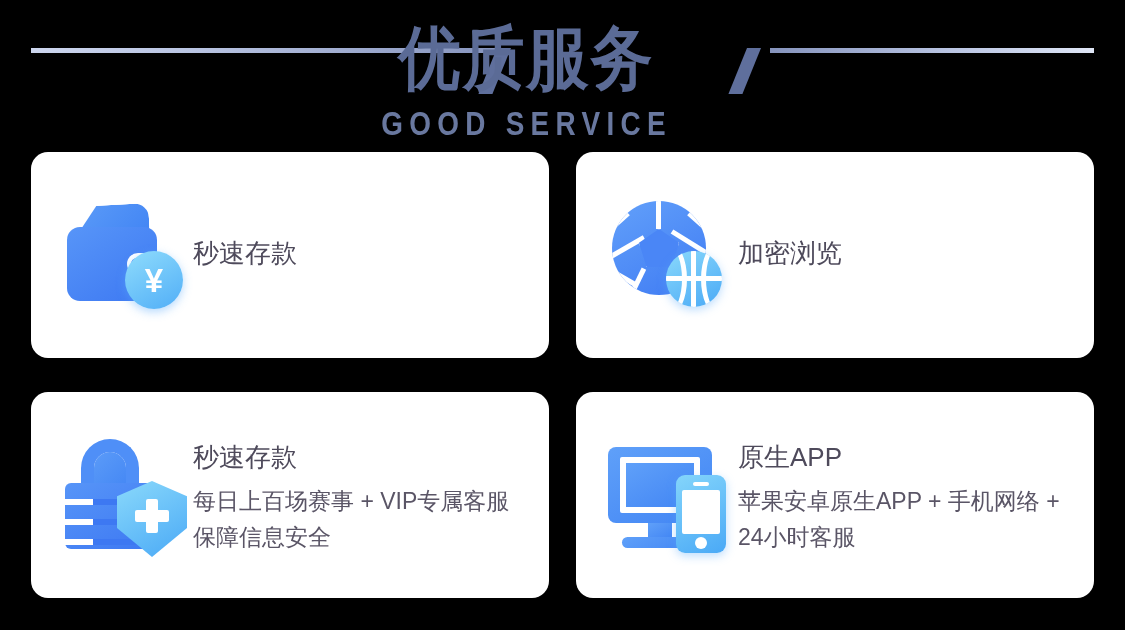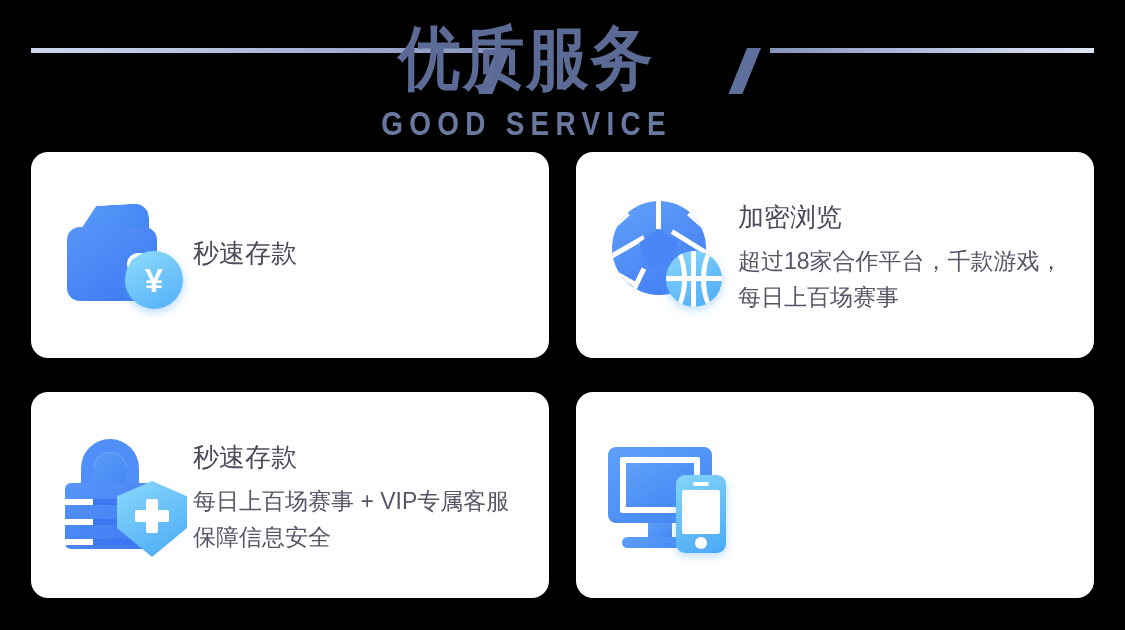--- a/index.html
+++ b/index.html
@@ -419,21 +419,20 @@
           <div class="pent-c"></div>
         </div>
         <div class="basket">
           <div class="basket-arc l"></div>
           <div class="basket-arc r"></div>
         </div>
       </div>
     </div>
     <div class="card-text">
       <div class="card-title">加密浏览</div>
-      <div class="card-desc">超过18家合作平台，千款游戏，每日上百场赛事</div>
     </div>
   </div>
 
   <div class="card">
     <div class="card-icon">
       <div class="ico-lock">
         <div class="lock-shackle"></div>
         <div class="lock-body"></div>
         <div class="lock-stripe a"></div>
         <div class="lock-gap a"></div>
@@ -460,15 +459,19 @@
         </div>
         <div class="monitor-neck"></div>
         <div class="monitor-base"></div>
         <div class="phone">
           <div class="phone-speaker"></div>
           <div class="phone-screen"></div>
           <div class="phone-home"></div>
         </div>
       </div>
     </div>
+    <div class="card-text">
+      <div class="card-title">原生APP</div>
+      <div class="card-desc">苹果安卓原生APP + 手机网络 + 24小时客服</div>
+    </div>
   </div>
 
 </div>
 
 </body></html>

